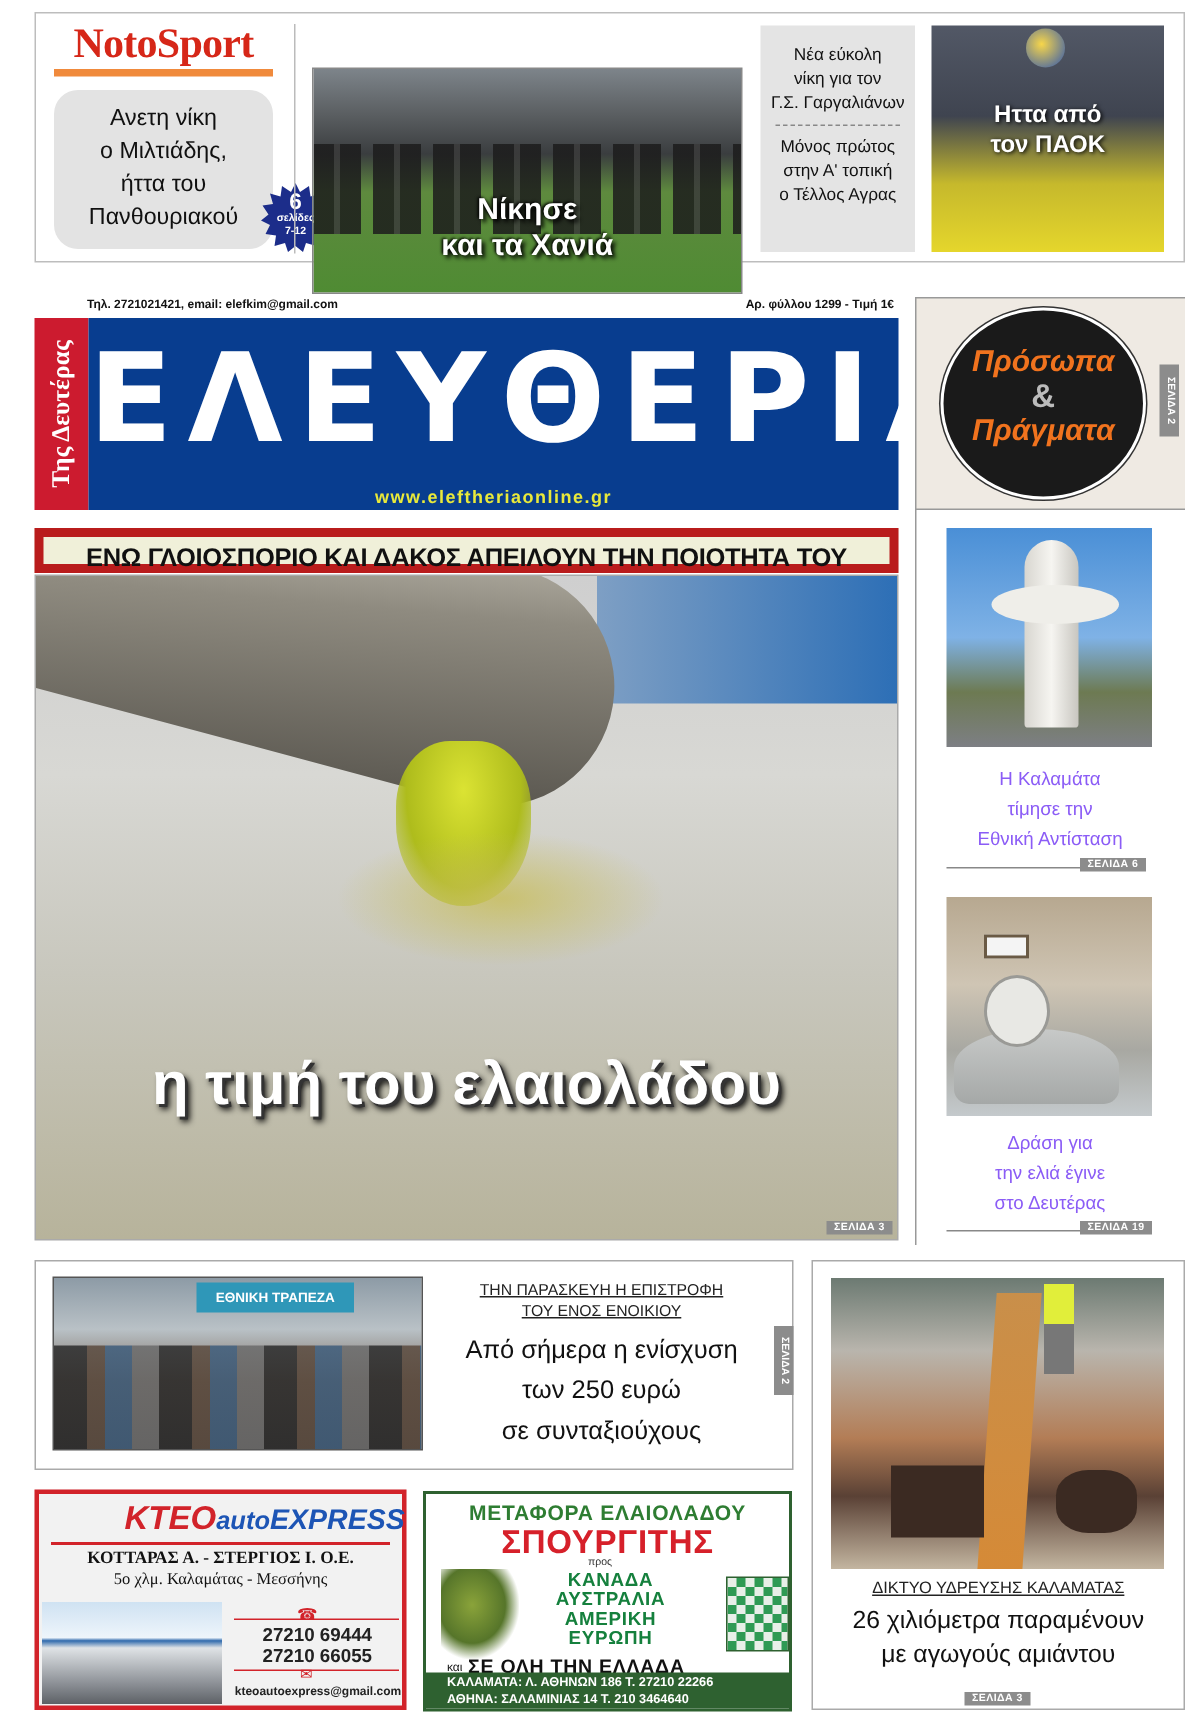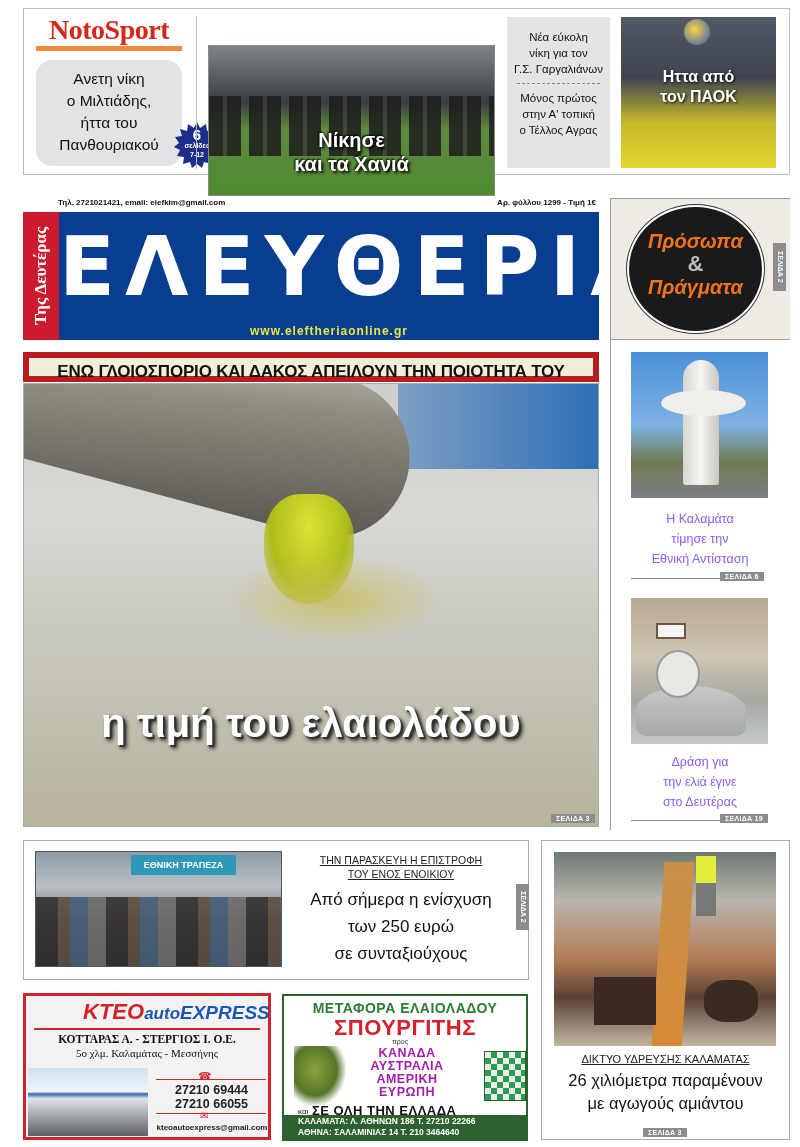--- a/index.html
+++ b/index.html
@@ -110,21 +110,21 @@
   .ktep-ad .mail-ico { position: absolute; left: 174px; top: 114px; color: #d2232a; font-size: 10px; }
   .ktep-ad .email { position: absolute; left: 128px; top: 127px; width: 116px; text-align: center; font-size: 8px; font-weight: bold; color: #222; }
   .ktep-ad .div1, .ktep-ad .div2 { position: absolute; left: 130px; width: 110px; height: 1px; background: #d2232a; }
   .ktep-ad .div1 { top: 83px; }
   .ktep-ad .div2 { top: 117px; }
 
   .oil-ad { left: 282px; top: 994px; width: 246px; height: 147px; border: 2px solid #2e6130; background: #fff; }
   .oil-ad .h1 { position: absolute; left: 0; top: 4px; width: 100%; text-align: center; color: #2e7d32; font-weight: bold; font-size: 14px; letter-spacing: 0.5px; }
   .oil-ad .h2 { position: absolute; left: 0; top: 19px; width: 100%; text-align: center; color: #d6202a; font-weight: bold; font-size: 22px; letter-spacing: 0.5px; }
   .oil-ad .pros { position: absolute; left: 108px; top: 42px; font-size: 7px; color: #333; }
-  .oil-ad .dests { position: absolute; left: 48px; top: 51px; width: 150px; text-align: center; font-weight: bold; font-size: 12.5px; line-height: 13px; color: #a21caf; letter-spacing: 0.5px; }
+  .oil-ad .dests { position: absolute; left: 48px; top: 51px; width: 150px; text-align: center; font-weight: bold; font-size: 12.5px; line-height: 13px; color: #15803d; letter-spacing: 0.5px; }
   .oil-ad .kai { position: absolute; left: 14px; top: 111px; font-size: 8px; }
   .oil-ad .greece { position: absolute; left: 28px; top: 107px; width: 210px; font-weight: bold; font-size: 13px; color: #111; letter-spacing: 0.5px; }
   .oil-ad .branch { position: absolute; left: 10px; top: 50px; width: 52px; height: 60px; background: radial-gradient(ellipse at 40% 40%, #8aa33a 0%, #56752a 50%, rgba(255,255,255,0) 72%); }
   .oil-ad .can { position: absolute; left: 200px; top: 55px; width: 42px; height: 50px; background: repeating-conic-gradient(#2f9a54 0 25%, #e8efe8 0 50%) 0 0 / 12px 12px; border: 1px solid #2e6130; }
   .oil-ad .footer { position: absolute; left: 0; bottom: 0; width: 100%; height: 24px; background: #2e6130; color: #fff; font-weight: bold; font-size: 8.5px; line-height: 11px; padding: 1px 14px; }
 </style>
 </head>
 <body>
 
 <div class="abs sport-strip"></div>

